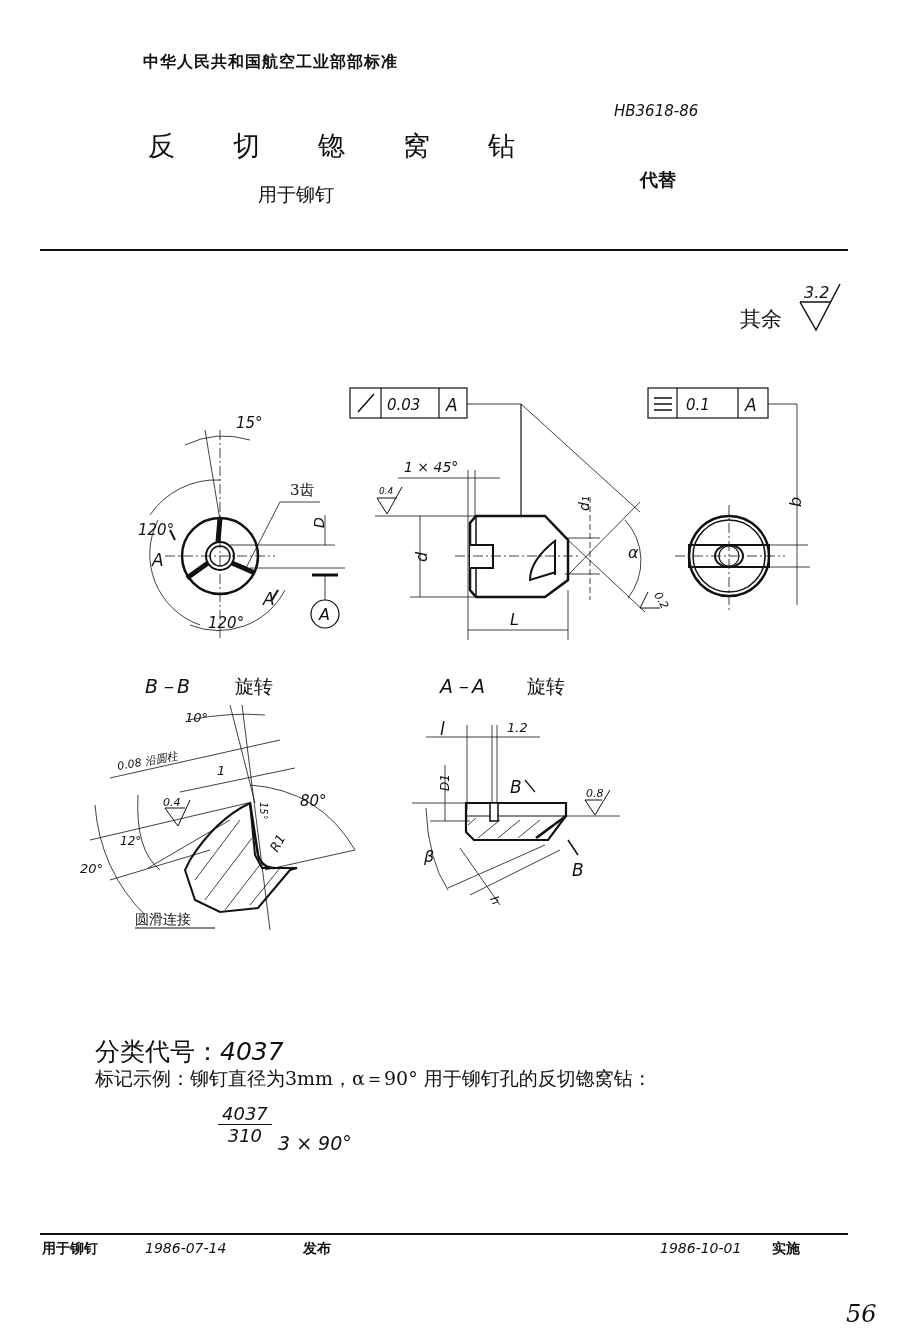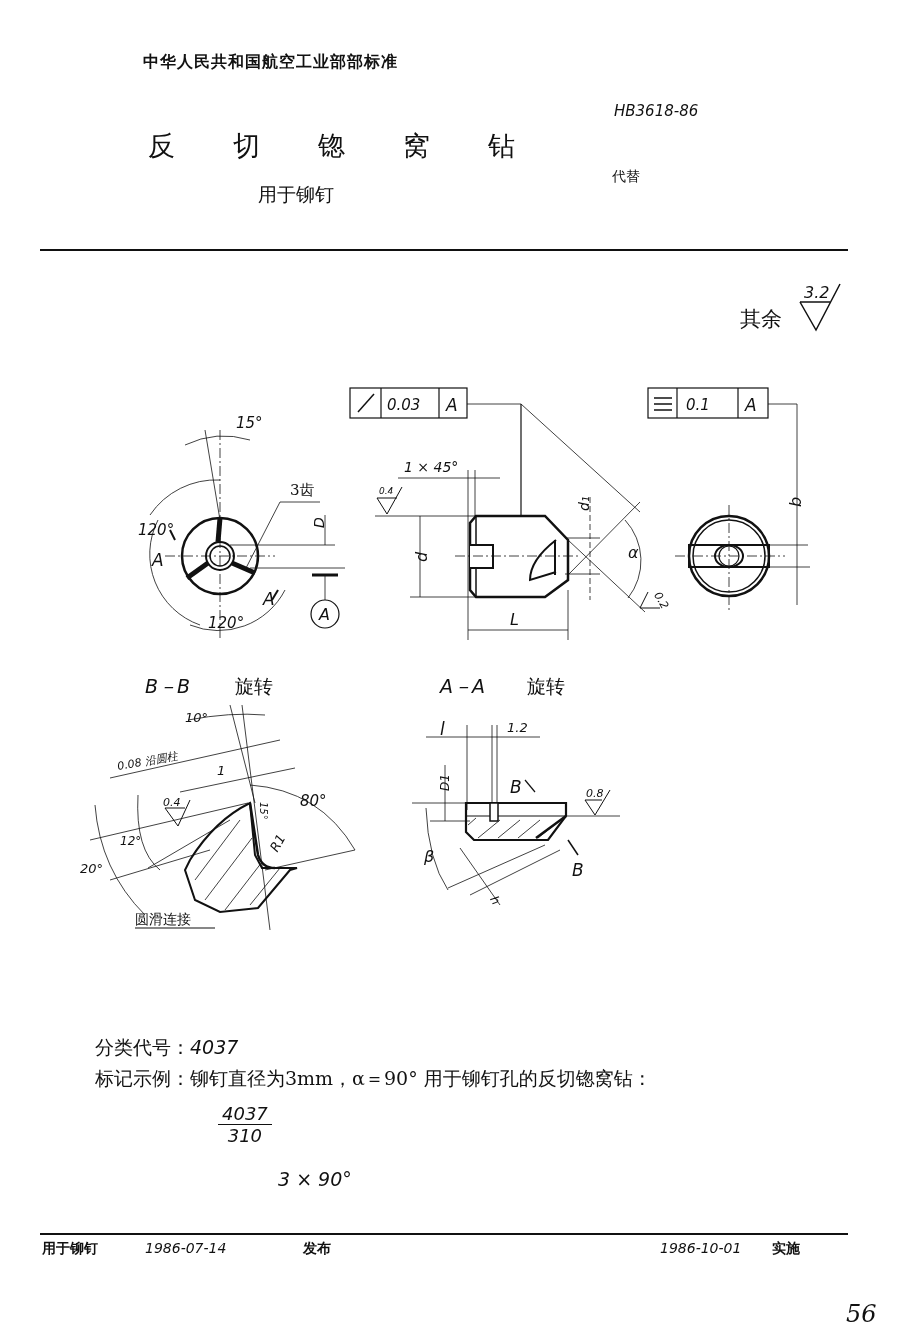--- a/index.html
+++ b/index.html
@@ -4,31 +4,31 @@
 <style>
   html, body { margin: 0; padding: 0; background: #ffffff; }
   body { width: 913px; height: 1335px; position: relative; overflow: hidden;
          font-family: "DejaVu Sans", sans-serif; color: #111; }
   .abs { position: absolute; }
   .std-org { left: 143px; top: 52px; font-size: 16px; font-weight: bold; letter-spacing: 1px; }
   .std-code { left: 614px; top: 102px; font-size: 15px; font-style: italic; font-family: "DejaVu Sans", sans-serif; }
   .title { left: 148px; top: 128px; font-size: 27px; font-family: Liberation Sans, sans-serif; letter-spacing: 0; }
   .title span { display: inline-block; margin-right: 58px; }
   .subtitle { left: 258px; top: 182px; font-size: 19px; font-family: "DejaVu Serif", serif; }
-  .replace { left: 612px; top: 168px; font-size: 14px; }
+  .replace { left: 640px; top: 168px; font-size: 18px; font-weight: bold; }
   .rule-top { left: 40px; top: 249px; width: 808px; height: 2px; background: #111; }
   .rest-label { left: 740px; top: 305px; font-size: 21px; font-family: "DejaVu Serif", serif; }
   .rough-main { left: 792px; top: 280px; }
   .drawing { left: 0; top: 0; }
-  .class-code { left: 95px; top: 1035px; font-size: 19px; font-family: "DejaVu Serif", serif; }
+  .class-code { left: 95px; top: 1035px; font-size: 25px; font-family: "DejaVu Serif", serif; }
   .mark-example { left: 95px; top: 1066px; font-size: 19px; font-family: "DejaVu Serif", serif; }
   .frac { left: 218px; top: 1103px; font-size: 18px; font-style: italic; text-align: center; }
   .frac .num { display: block; border-bottom: 1.5px solid #111; padding: 0 4px; }
   .frac .den { display: block; padding: 0 4px; }
-  .spec { left: 278px; top: 1168px; font-size: 19px; font-style: italic; }
+  .spec { left: 278px; top: 1132px; font-size: 19px; font-style: italic; }
   .rule-bottom { left: 40px; top: 1233px; width: 808px; height: 2px; background: #111; }
   .foot { top: 1240px; font-size: 14px; font-weight: bold; }
   .foot-date { top: 1240px; font-size: 14px; font-style: italic; }
   .page-num { left: 846px; top: 1300px; font-size: 24px; font-style: italic; font-family: "DejaVu Serif", serif; }
   svg text { font-family: "DejaVu Sans", sans-serif; font-style: italic; fill: #111; }
   svg .cjk { font-style: normal; font-family: "DejaVu Serif", serif; }
 </style>
 </head>
 <body>
 

